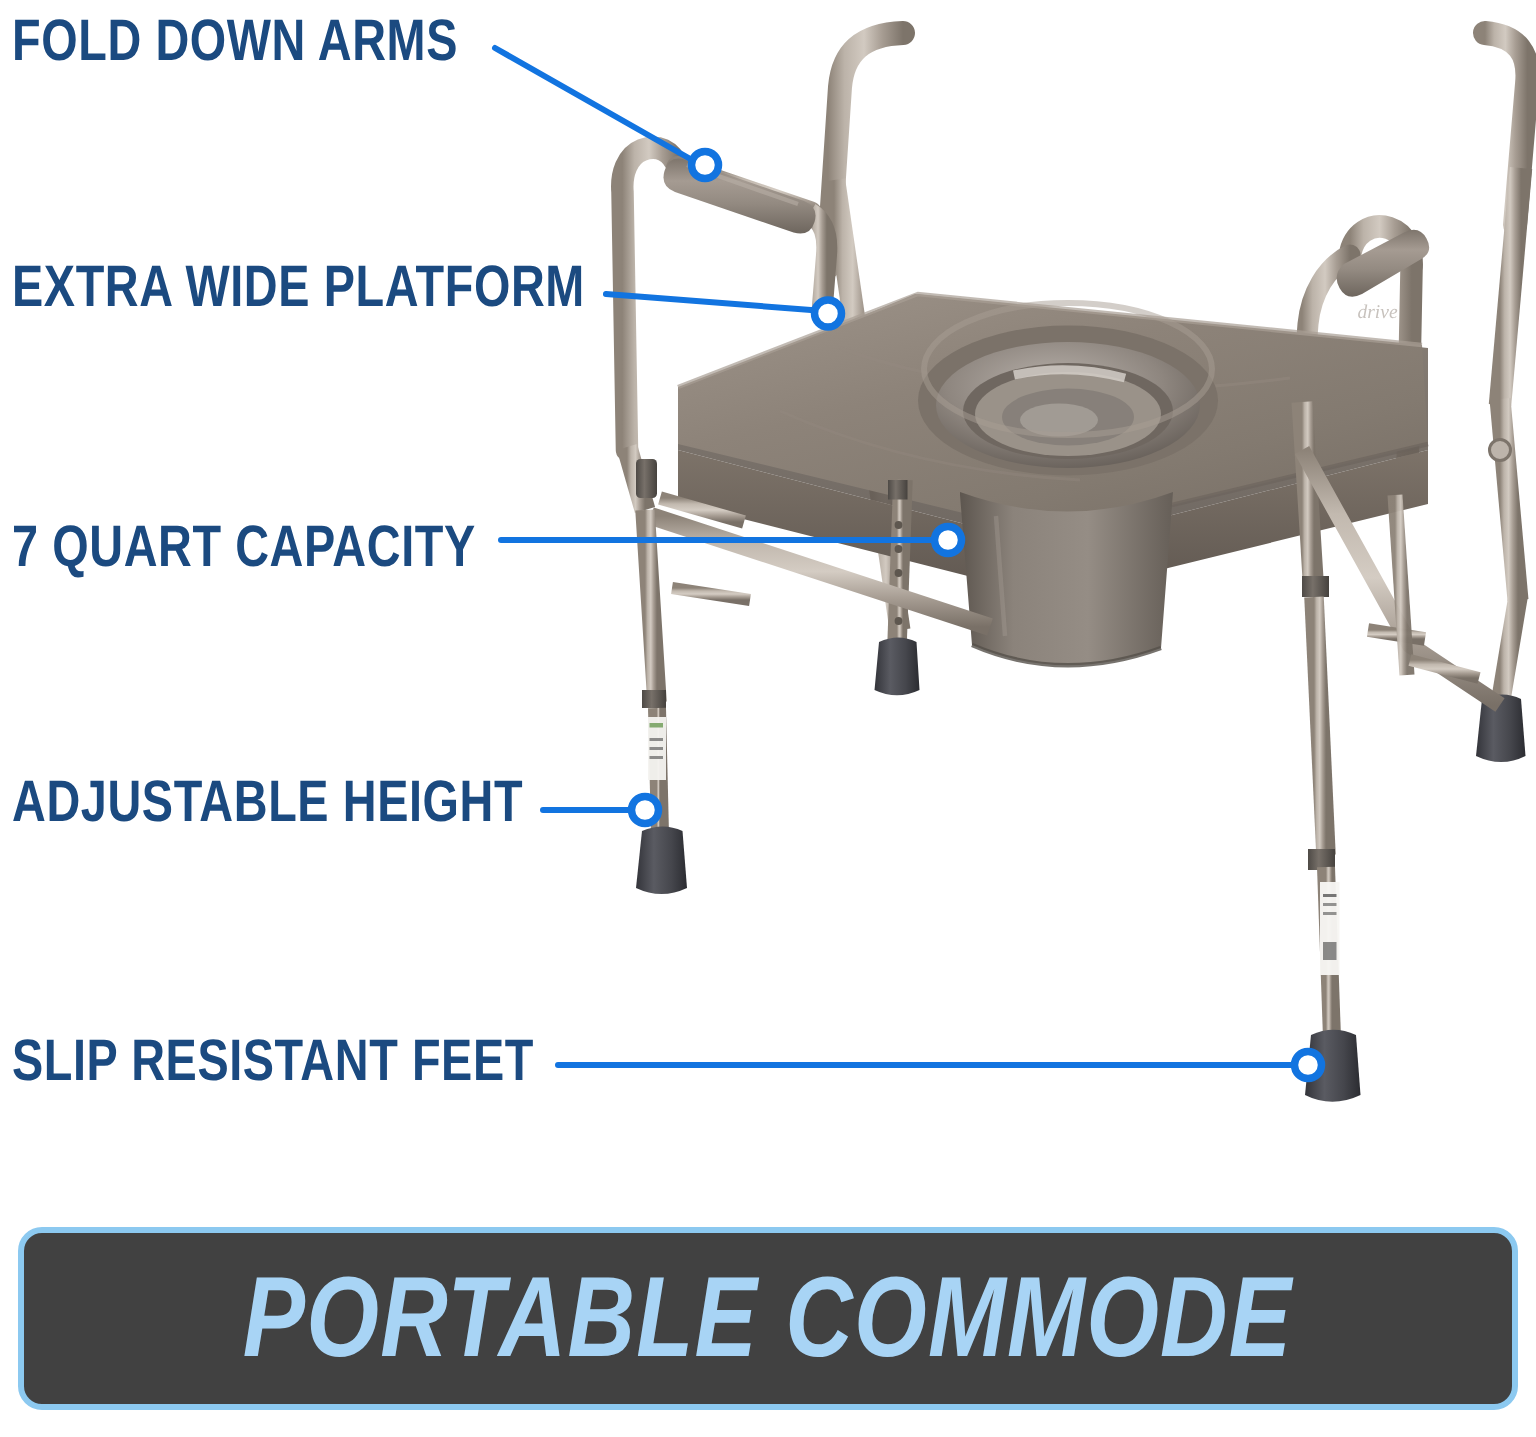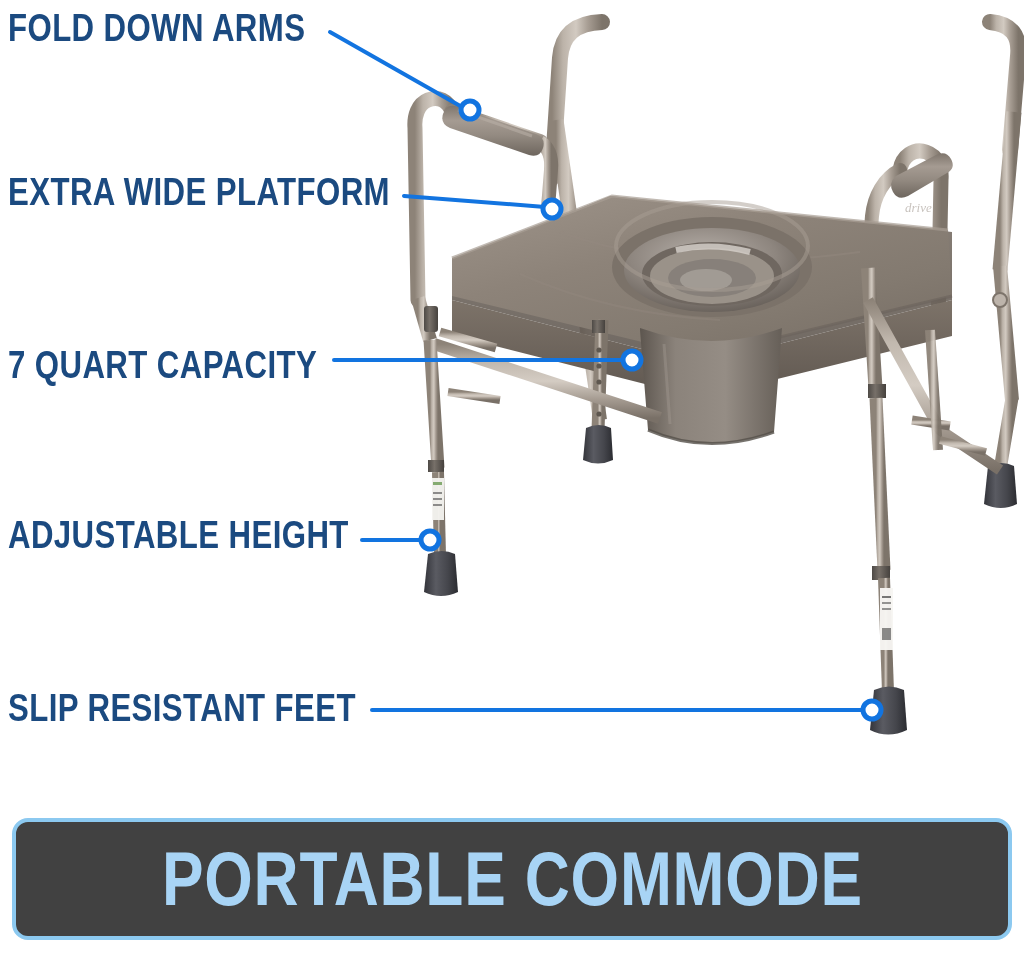--- a/index.html
+++ b/index.html
@@ -30,21 +30,21 @@
   .lbl-4{left:8px;top:515px;}
   .lbl-5{left:8px;top:688px;}
 
   
   .banner-wrap{
     position:absolute;left:12px;top:818px;width:1000px;height:122px;
     box-sizing:border-box;
     border:4px solid #8CC9F0;
     border-radius:16px;
     background:#414141;
-    display:flex;align-items:center;justify-content:center;
+    display:flex;align-items:center;justify-content:center;font-style:italic;
   }
   .banner-title{
     color:#A8D4F5;
     font-family:"Liberation Sans Narrow","Liberation Sans",sans-serif;
     font-weight:700;
     font-size:76px;
     line-height:76px;
     letter-spacing:1px;
     transform:scaleX(0.82);
     white-space:nowrap;

